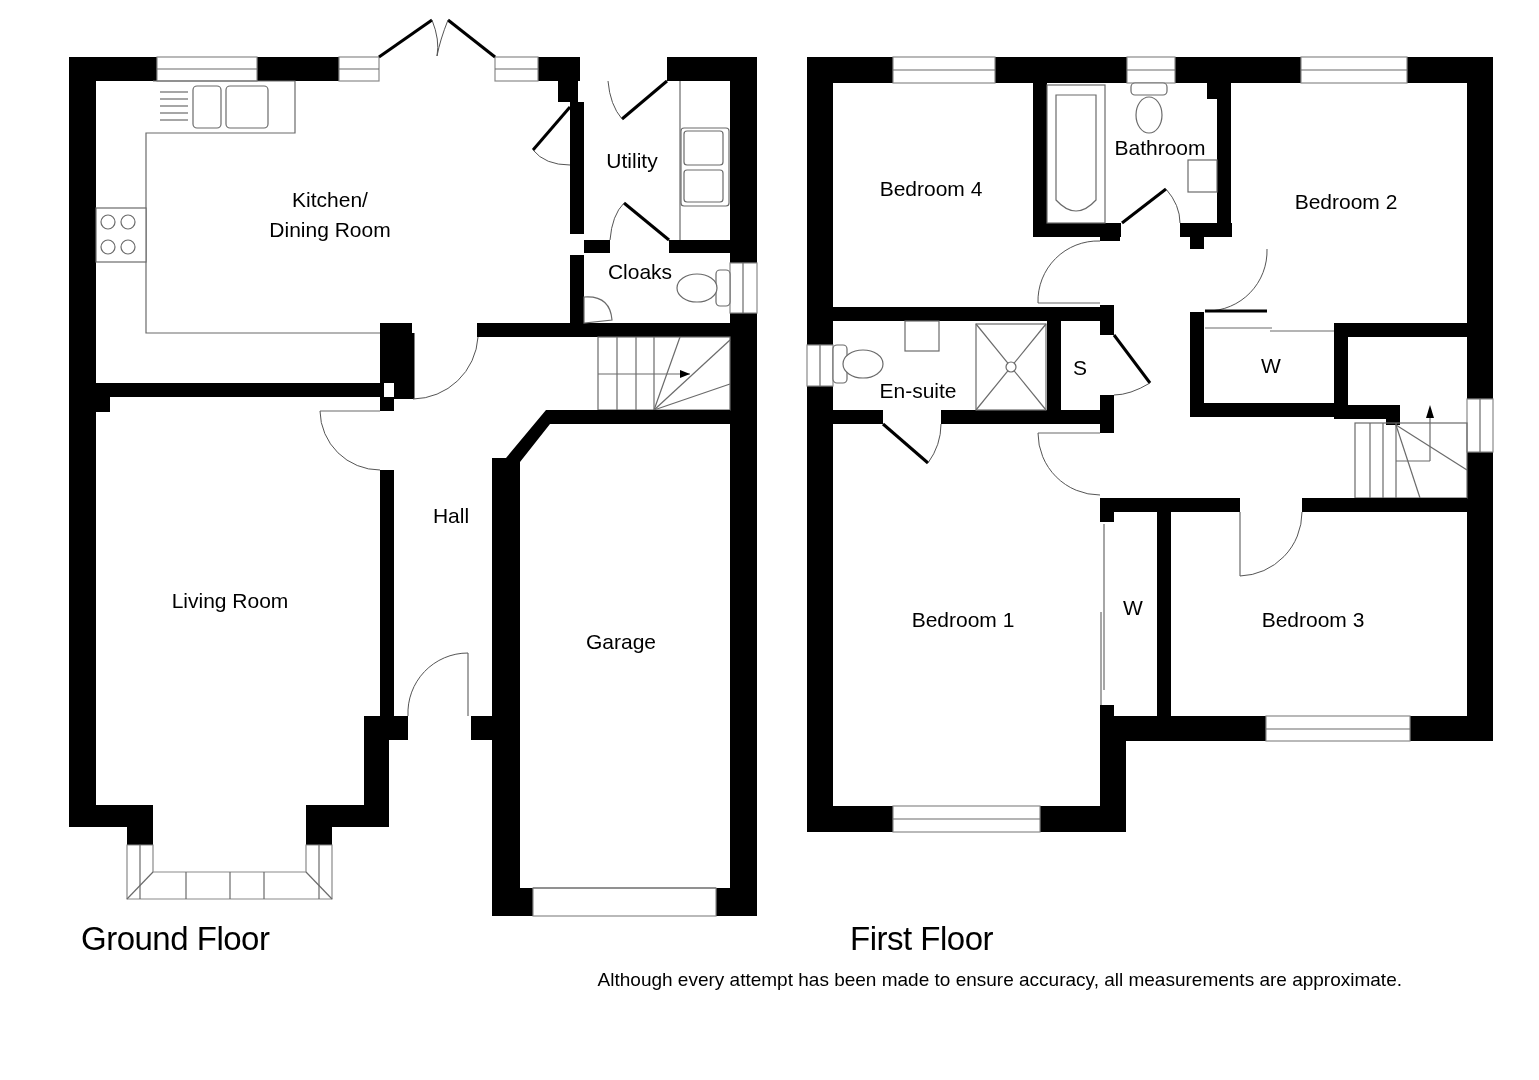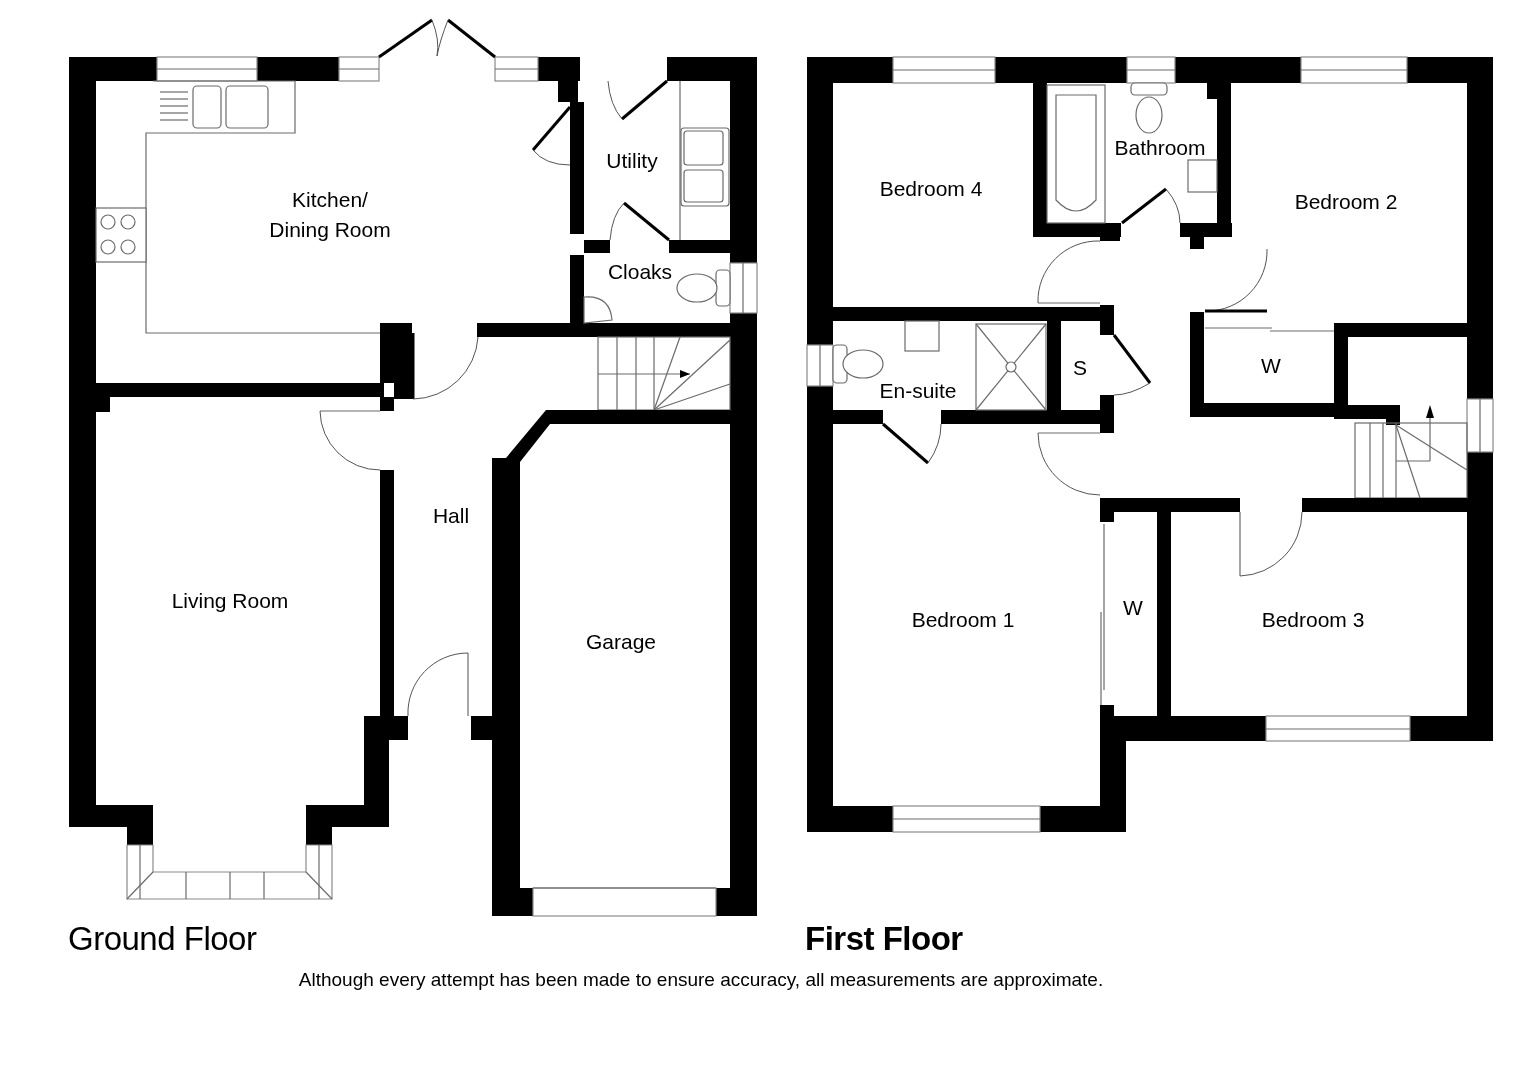--- a/index.html
+++ b/index.html
@@ -7,21 +7,21 @@
          font-family: "Liberation Sans", sans-serif; color: #000; }
   svg.plan { position: absolute; left: 0; top: 0; width: 1539px; height: 1080px; }
   .wall { fill: #000; }
   .thin { fill: none; stroke: #6b6b6b; stroke-width: 1.2; }
   .fix { fill: #fff; stroke: #6b6b6b; stroke-width: 1.2; }
   .door { fill: none; stroke: #000; stroke-width: 3; }
   .swing { fill: none; stroke: #555; stroke-width: 1; }
   .win { fill: #fff; stroke: #8a8a8a; stroke-width: 1.2; }
   .lbl { font-family: "Liberation Sans", sans-serif; font-size: 21px; fill: #000; }
   .floor-title { position: absolute; font-size: 33px; letter-spacing: -0.5px; }
-  .disclaimer { position: absolute; left: 0; width: 1402px; top: 968px; text-align: center;
+  .disclaimer { position: absolute; left: 0; width: 1402px; top: 968px; text-align: right;
                 font-size: 19px; line-height: 24.5px; }
   .disclaimer div { white-space: nowrap; }
 </style>
 </head>
 <body>
 
 <svg class="plan" viewBox="0 0 1539 1080" xmlns="http://www.w3.org/2000/svg">
 
   <g>
 
@@ -275,18 +275,18 @@
     <text class="lbl" x="1346" y="209" text-anchor="middle">Bedroom 2</text>
     <text class="lbl" x="918" y="398" text-anchor="middle">En-suite</text>
     <text class="lbl" x="1080" y="375" text-anchor="middle">S</text>
     <text class="lbl" x="1271" y="373" text-anchor="middle">W</text>
     <text class="lbl" x="963" y="627" text-anchor="middle">Bedroom 1</text>
     <text class="lbl" x="1133" y="615" text-anchor="middle">W</text>
     <text class="lbl" x="1313" y="627" text-anchor="middle">Bedroom 3</text>
   </g>
 </svg>
 
-<div class="floor-title" style="left:68px; top:920px;">Ground Floor</div>
-<div class="floor-title" style="left:805px; top:920px;font-weight:bold;">First Floor</div>
+<div class="floor-title" style="left:81px; top:920px;">Ground Floor</div>
+<div class="floor-title" style="left:850px; top:920px;">First Floor</div>
 
 <div class="disclaimer">
   <div>Although every attempt has been made to ensure accuracy, all measurements are approximate.</div>
 </div>
 
 </body></html>

